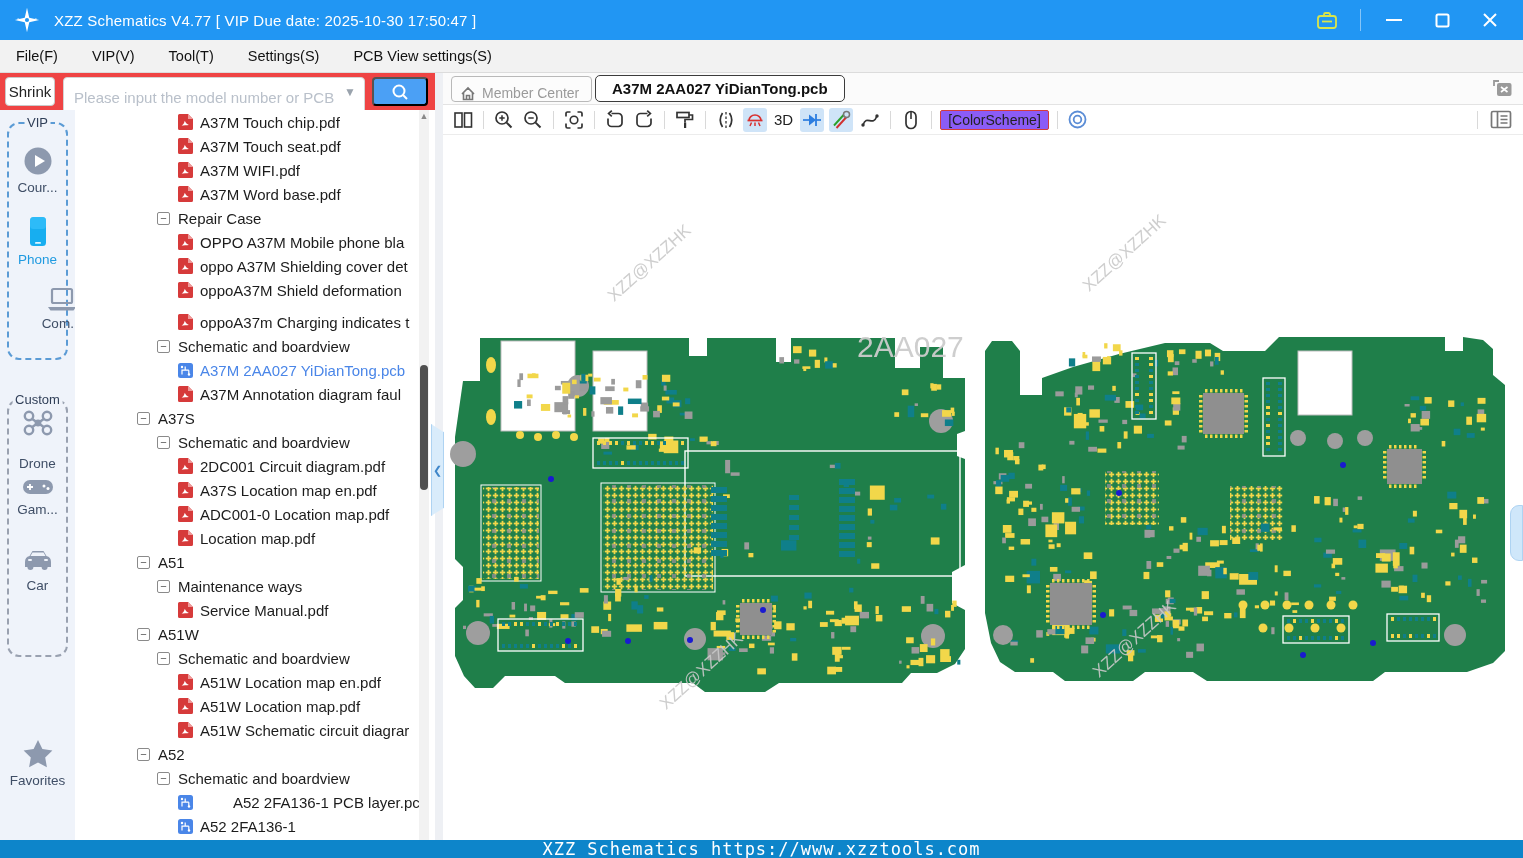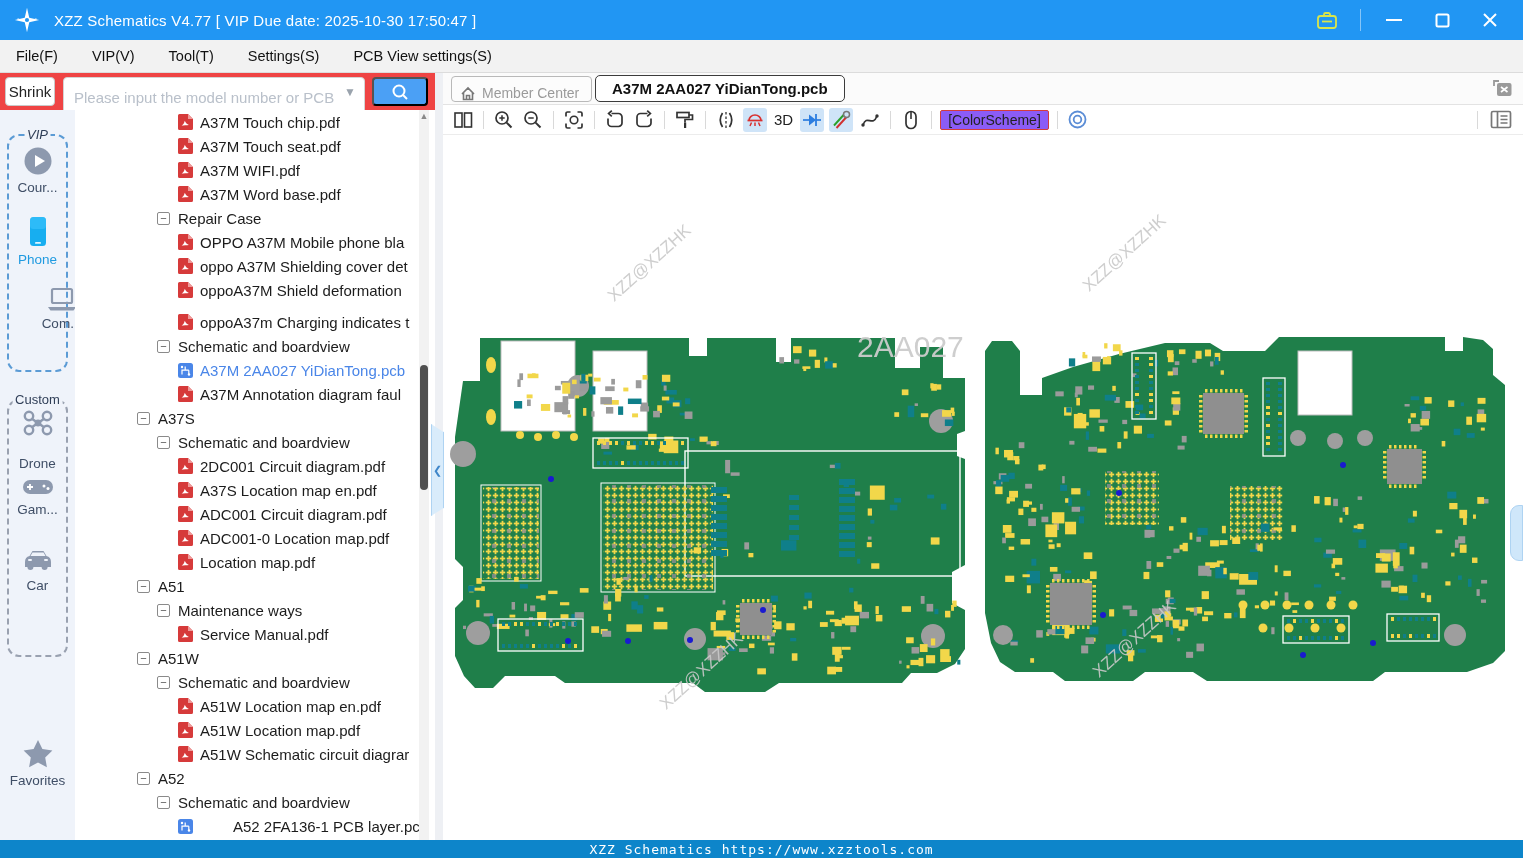--- a/index.html
+++ b/index.html
@@ -22,21 +22,21 @@
   .shrink-btn { position:absolute; left:5px; top:4px; width:50px; height:29px; border:1px solid #c9c9c9; border-radius:4px; background:#fff; font-size:15px; color:#222; display:flex; align-items:center; justify-content:center; }
   .search-box { position:absolute; left:63px; top:4px; width:302px; height:40px; border:1px solid #d4d4d4; border-radius:4px; background:#fff; display:flex; align-items:center; padding:0 26px 0 10px;justify-content:flex-end; }
   .search-box input { border:none; outline:none; width:100%; font-size:15px; font-family:inherit; color:#333; background:transparent; }
   .search-box input::placeholder { color:#b9c0ca; }
   .search-chevron { position:absolute; right:8px; top:7px; color:#9aa3ad; font-size:12px; }
   .search-btn { position:absolute; left:372px; top:4px; width:56px; height:29px; background:#4ba0f5; border-radius:4px; display:flex; align-items:center; justify-content:center; }
 
   
   .rail { position:absolute; left:0; top:110px; width:75px; height:748px; background:#eff3fa; }
   .rail-box { position:absolute; left:7px; width:61px; border-radius:12px; }
-  .vip-box { top:24px; height:238px; border:2px dashed #5b9bd5;font-style:italic; }
+  .vip-box { top:12px; height:238px; border:2px dashed #5b9bd5; }
   .custom-box { top:289px; height:258px; border:2px dashed #99a1b0; }
   .rail-box-label { position:absolute; top:-9px; left:50%; transform:translateX(-50%); background:#eff3fa; padding:0 3px; font-size:13px; color:#2f3e57; white-space:nowrap; }
   .rail-item { position:absolute; left:0; width:100%; display:flex; flex-direction:column; align-items:center; gap:4px; }
   .rail-label { font-size:13.5px; color:#3f4e66; white-space:nowrap; }
   .rail-label.blue { color:#1f9ae0; }
   .fav { position:absolute; left:0; top:628px; width:75px; display:flex; flex-direction:column; align-items:center; gap:3px; }
 
   
   .tree-wrap { position:absolute; left:75px; top:110px; width:360px; height:748px; background:#fff; overflow:hidden; }
   .tree-row { height:24px; display:flex; align-items:center; white-space:nowrap; overflow:hidden; font-size:15px; color:#1c1c1c; }
@@ -64,21 +64,21 @@
   .colorscheme { border:1.5px solid #d43c3c; color:#222; font-size:14px; padding:1px 7px; border-radius:2px; background:#8b5cf6; }
   .tb-right { margin-left:auto; display:flex; align-items:center; padding-right:10px; gap:8px; }
 
   .canvas { position:absolute; left:0; top:62px; width:1080px; height:705px; background:#fff; overflow:hidden; }
 
   .collapse-left { position:absolute; left:431px; top:424px; width:13px; height:92px; background:#d9ecfb; border:1px solid #aed3f2; clip-path:polygon(0 0,100% 9%,100% 91%,0 100%); display:flex; align-items:center; justify-content:center; color:#3f86c9; font-size:11px; z-index:5; }
   .collapse-right { position:absolute; right:0; top:505px; width:13px; height:56px; background:#cfe7fa; border:1px solid #aed3f2; border-radius:9px 0 0 9px; z-index:5; }
 
   
   .statusbar { position:absolute; left:0; bottom:0; width:1523px; height:18px; background:#0d85ca; z-index:10; display:flex; align-items:center; justify-content:center; }
-  .statusbar span { color:#fff; font-size:13px; font-family:"DejaVu Sans Mono", monospace; letter-spacing:1px; }
+  .statusbar span { color:#fff; font-size:17px; font-family:"DejaVu Sans Mono", monospace; letter-spacing:1px; }
 </style>
 </head>
 <body>
 
 <div class="titlebar">
   <svg class="logo" width="30" height="30" viewBox="0 0 32 32">
     <path d="M16 3 L18.4 13.6 L29 16 L18.4 18.4 L16 29 L13.6 18.4 L3 16 L13.6 13.6 Z" fill="#fff"></path>
     <circle cx="16" cy="16" r="2.2" fill="#2196f3"></circle>
     <path d="M6 16 l2.2 -1 l-2.2 -1 z M26 16 l-2.2 -1 l2.2 -1 z" fill="#fff"></path>
   </svg>
@@ -309,28 +309,20 @@
         </svg>
         <span class="tlabel">2DC001 Circuit diagram.pdf</span>
       </div>
       <div class="tree-row" style="padding-left: 103px;">
         <svg width="15" height="16" viewBox="0 0 15 16">
           <path d="M1.5 0 h8.5 L15 5 v9.5 A1.5 1.5 0 0 1 13.5 16 h-12 A1.5 1.5 0 0 1 0 14.5 v-13 A1.5 1.5 0 0 1 1.5 0 Z" fill="#d63a3a"></path>
           <path d="M10 0 L15 5 h-5 Z" fill="#ef9a9a"></path>
           <path d="M3.6 11.6 c1.6-.9 2.7-2.6 3.2-4.8 c.9 2.1 2.3 3.6 4.1 4.1 c-2.3.2-5.2.4-7.3.7 Z" fill="#fff"></path>
         </svg>
         <span class="tlabel">A37S Location map en.pdf</span>
-      </div>
-      <div class="tree-row" style="padding-left: 103px;">
-        <svg width="15" height="16" viewBox="0 0 15 16">
-          <path d="M1.5 0 h8.5 L15 5 v9.5 A1.5 1.5 0 0 1 13.5 16 h-12 A1.5 1.5 0 0 1 0 14.5 v-13 A1.5 1.5 0 0 1 1.5 0 Z" fill="#d63a3a"></path>
-          <path d="M10 0 L15 5 h-5 Z" fill="#ef9a9a"></path>
-          <path d="M3.6 11.6 c1.6-.9 2.7-2.6 3.2-4.8 c.9 2.1 2.3 3.6 4.1 4.1 c-2.3.2-5.2.4-7.3.7 Z" fill="#fff"></path>
-        </svg>
-        <span class="tlabel">ADC001 Circuit diagram.pdf</span>
       </div>
       <div class="tree-row" style="padding-left: 103px;">
         <svg width="15" height="16" viewBox="0 0 15 16">
           <path d="M1.5 0 h8.5 L15 5 v9.5 A1.5 1.5 0 0 1 13.5 16 h-12 A1.5 1.5 0 0 1 0 14.5 v-13 A1.5 1.5 0 0 1 1.5 0 Z" fill="#d63a3a"></path>
           <path d="M10 0 L15 5 h-5 Z" fill="#ef9a9a"></path>
           <path d="M3.6 11.6 c1.6-.9 2.7-2.6 3.2-4.8 c.9 2.1 2.3 3.6 4.1 4.1 c-2.3.2-5.2.4-7.3.7 Z" fill="#fff"></path>
         </svg>
         <span class="tlabel">ADC001-0 Location map.pdf</span>
       </div>
       <div class="tree-row" style="padding-left: 103px;">

